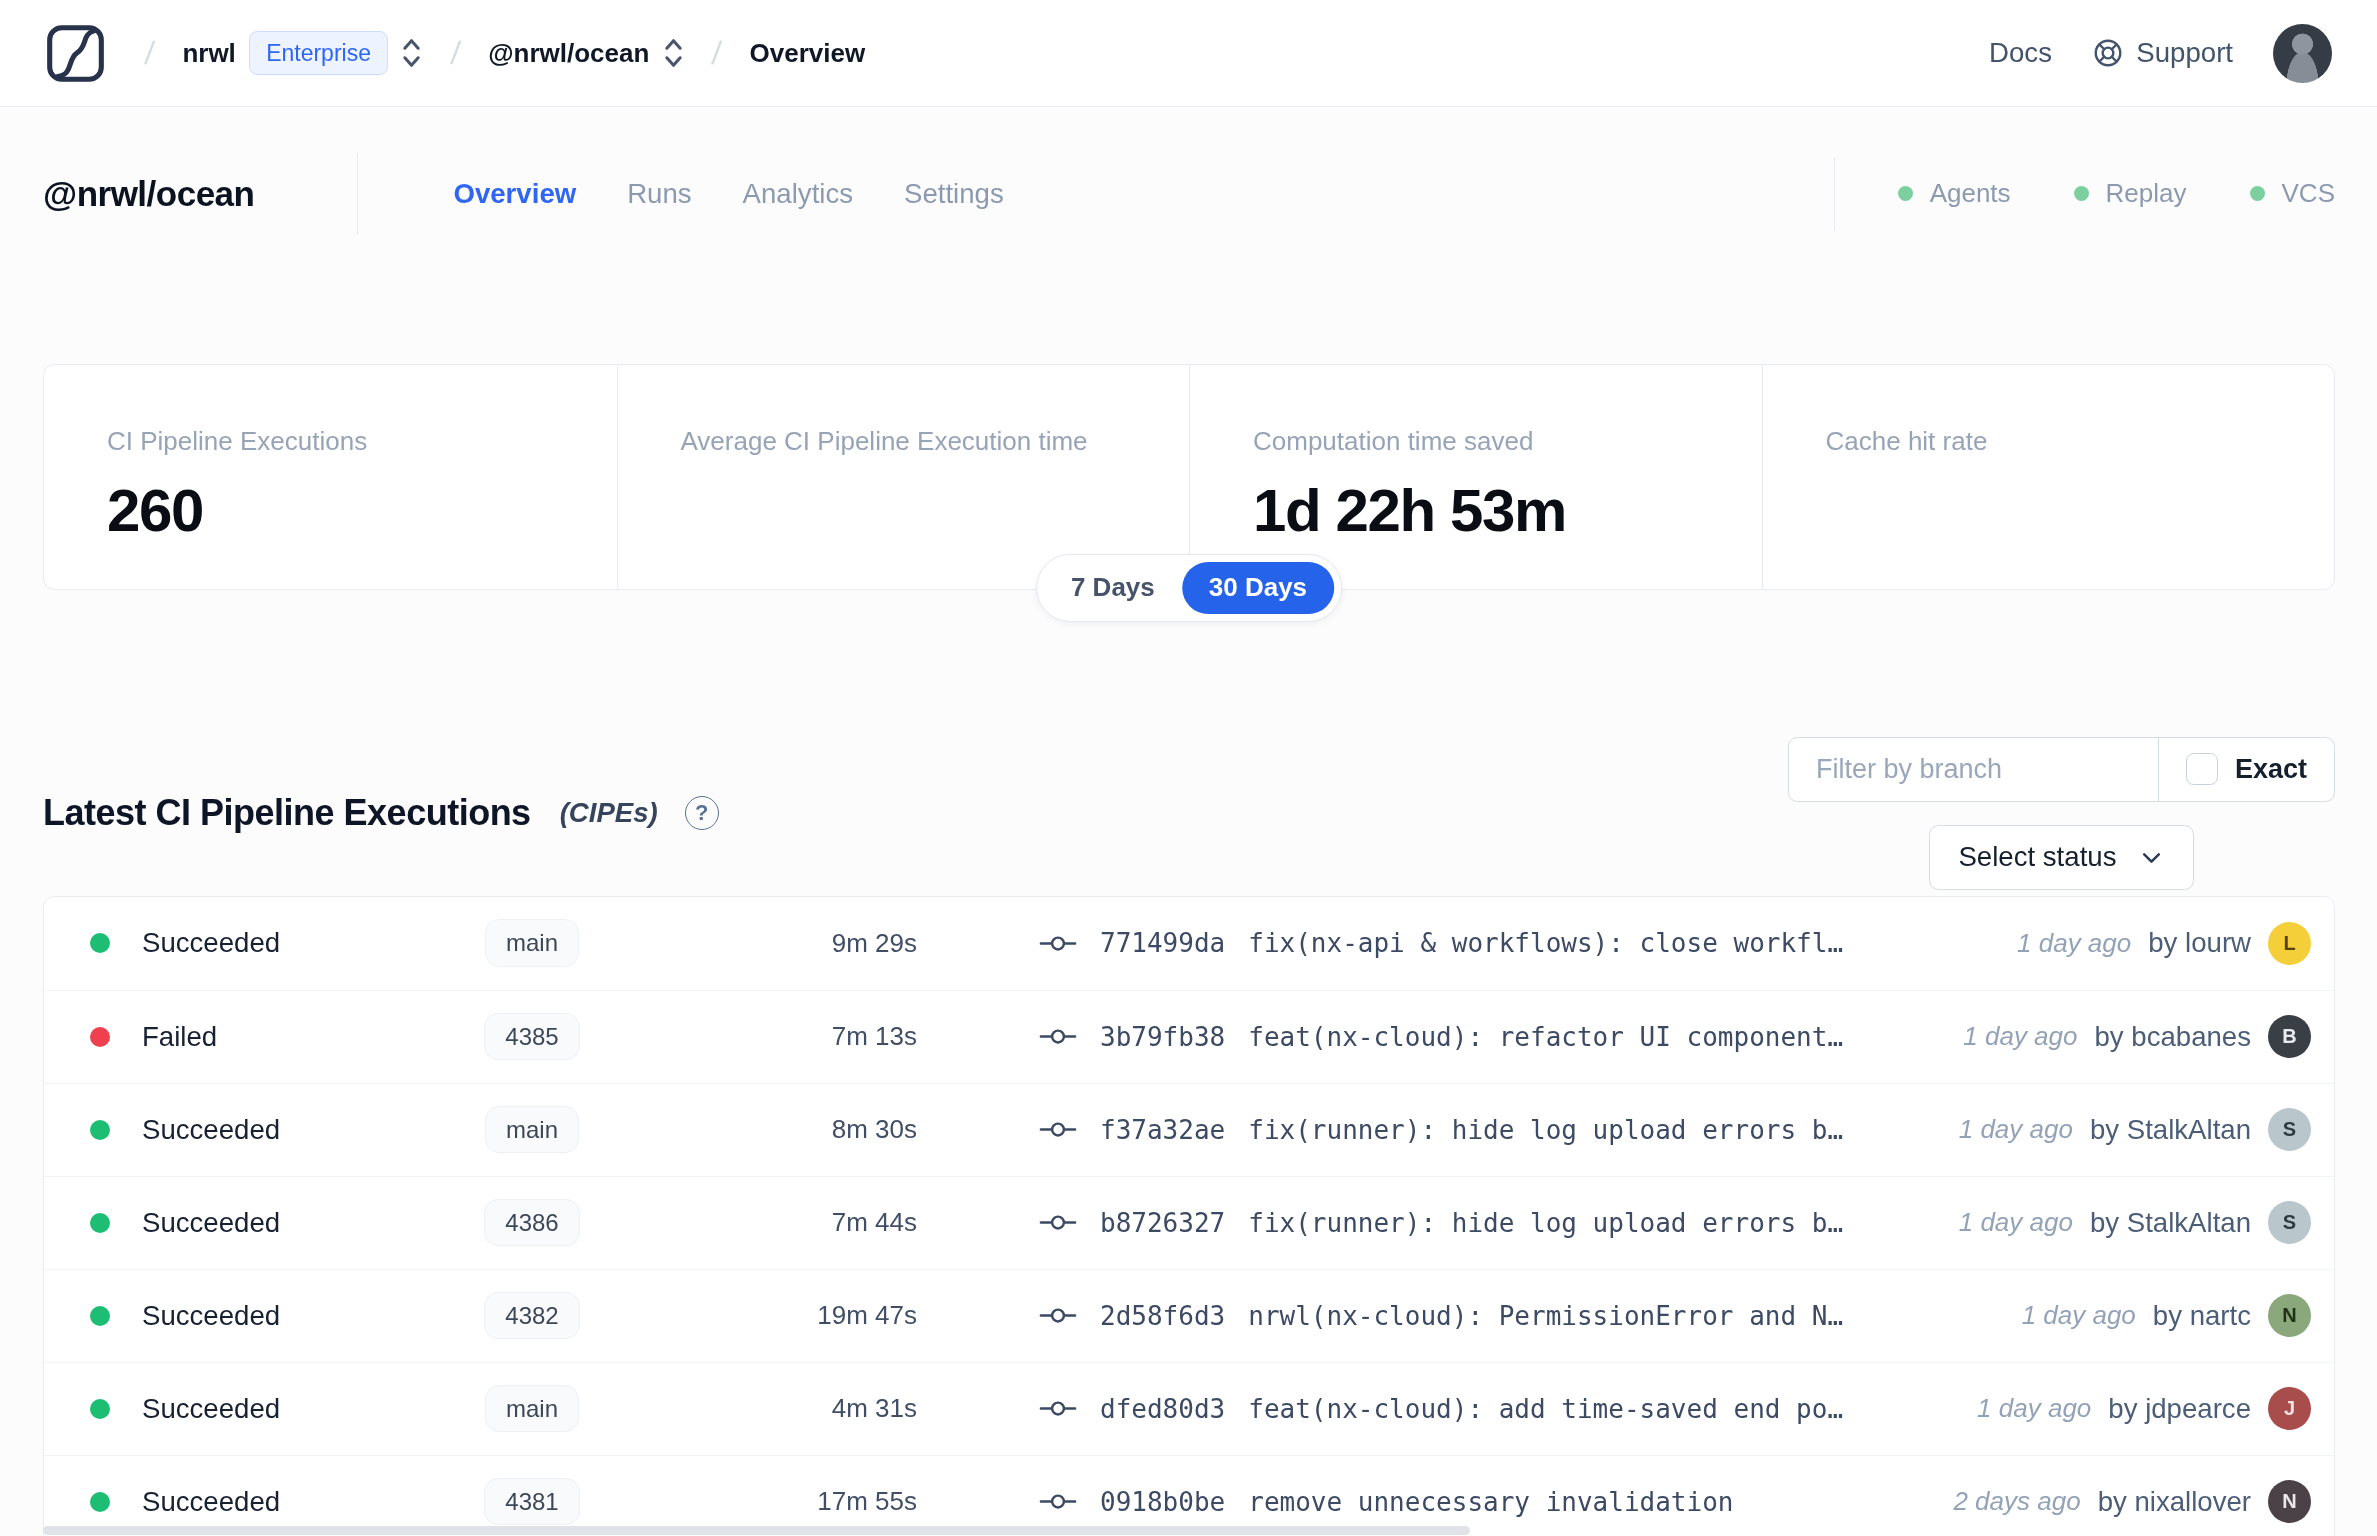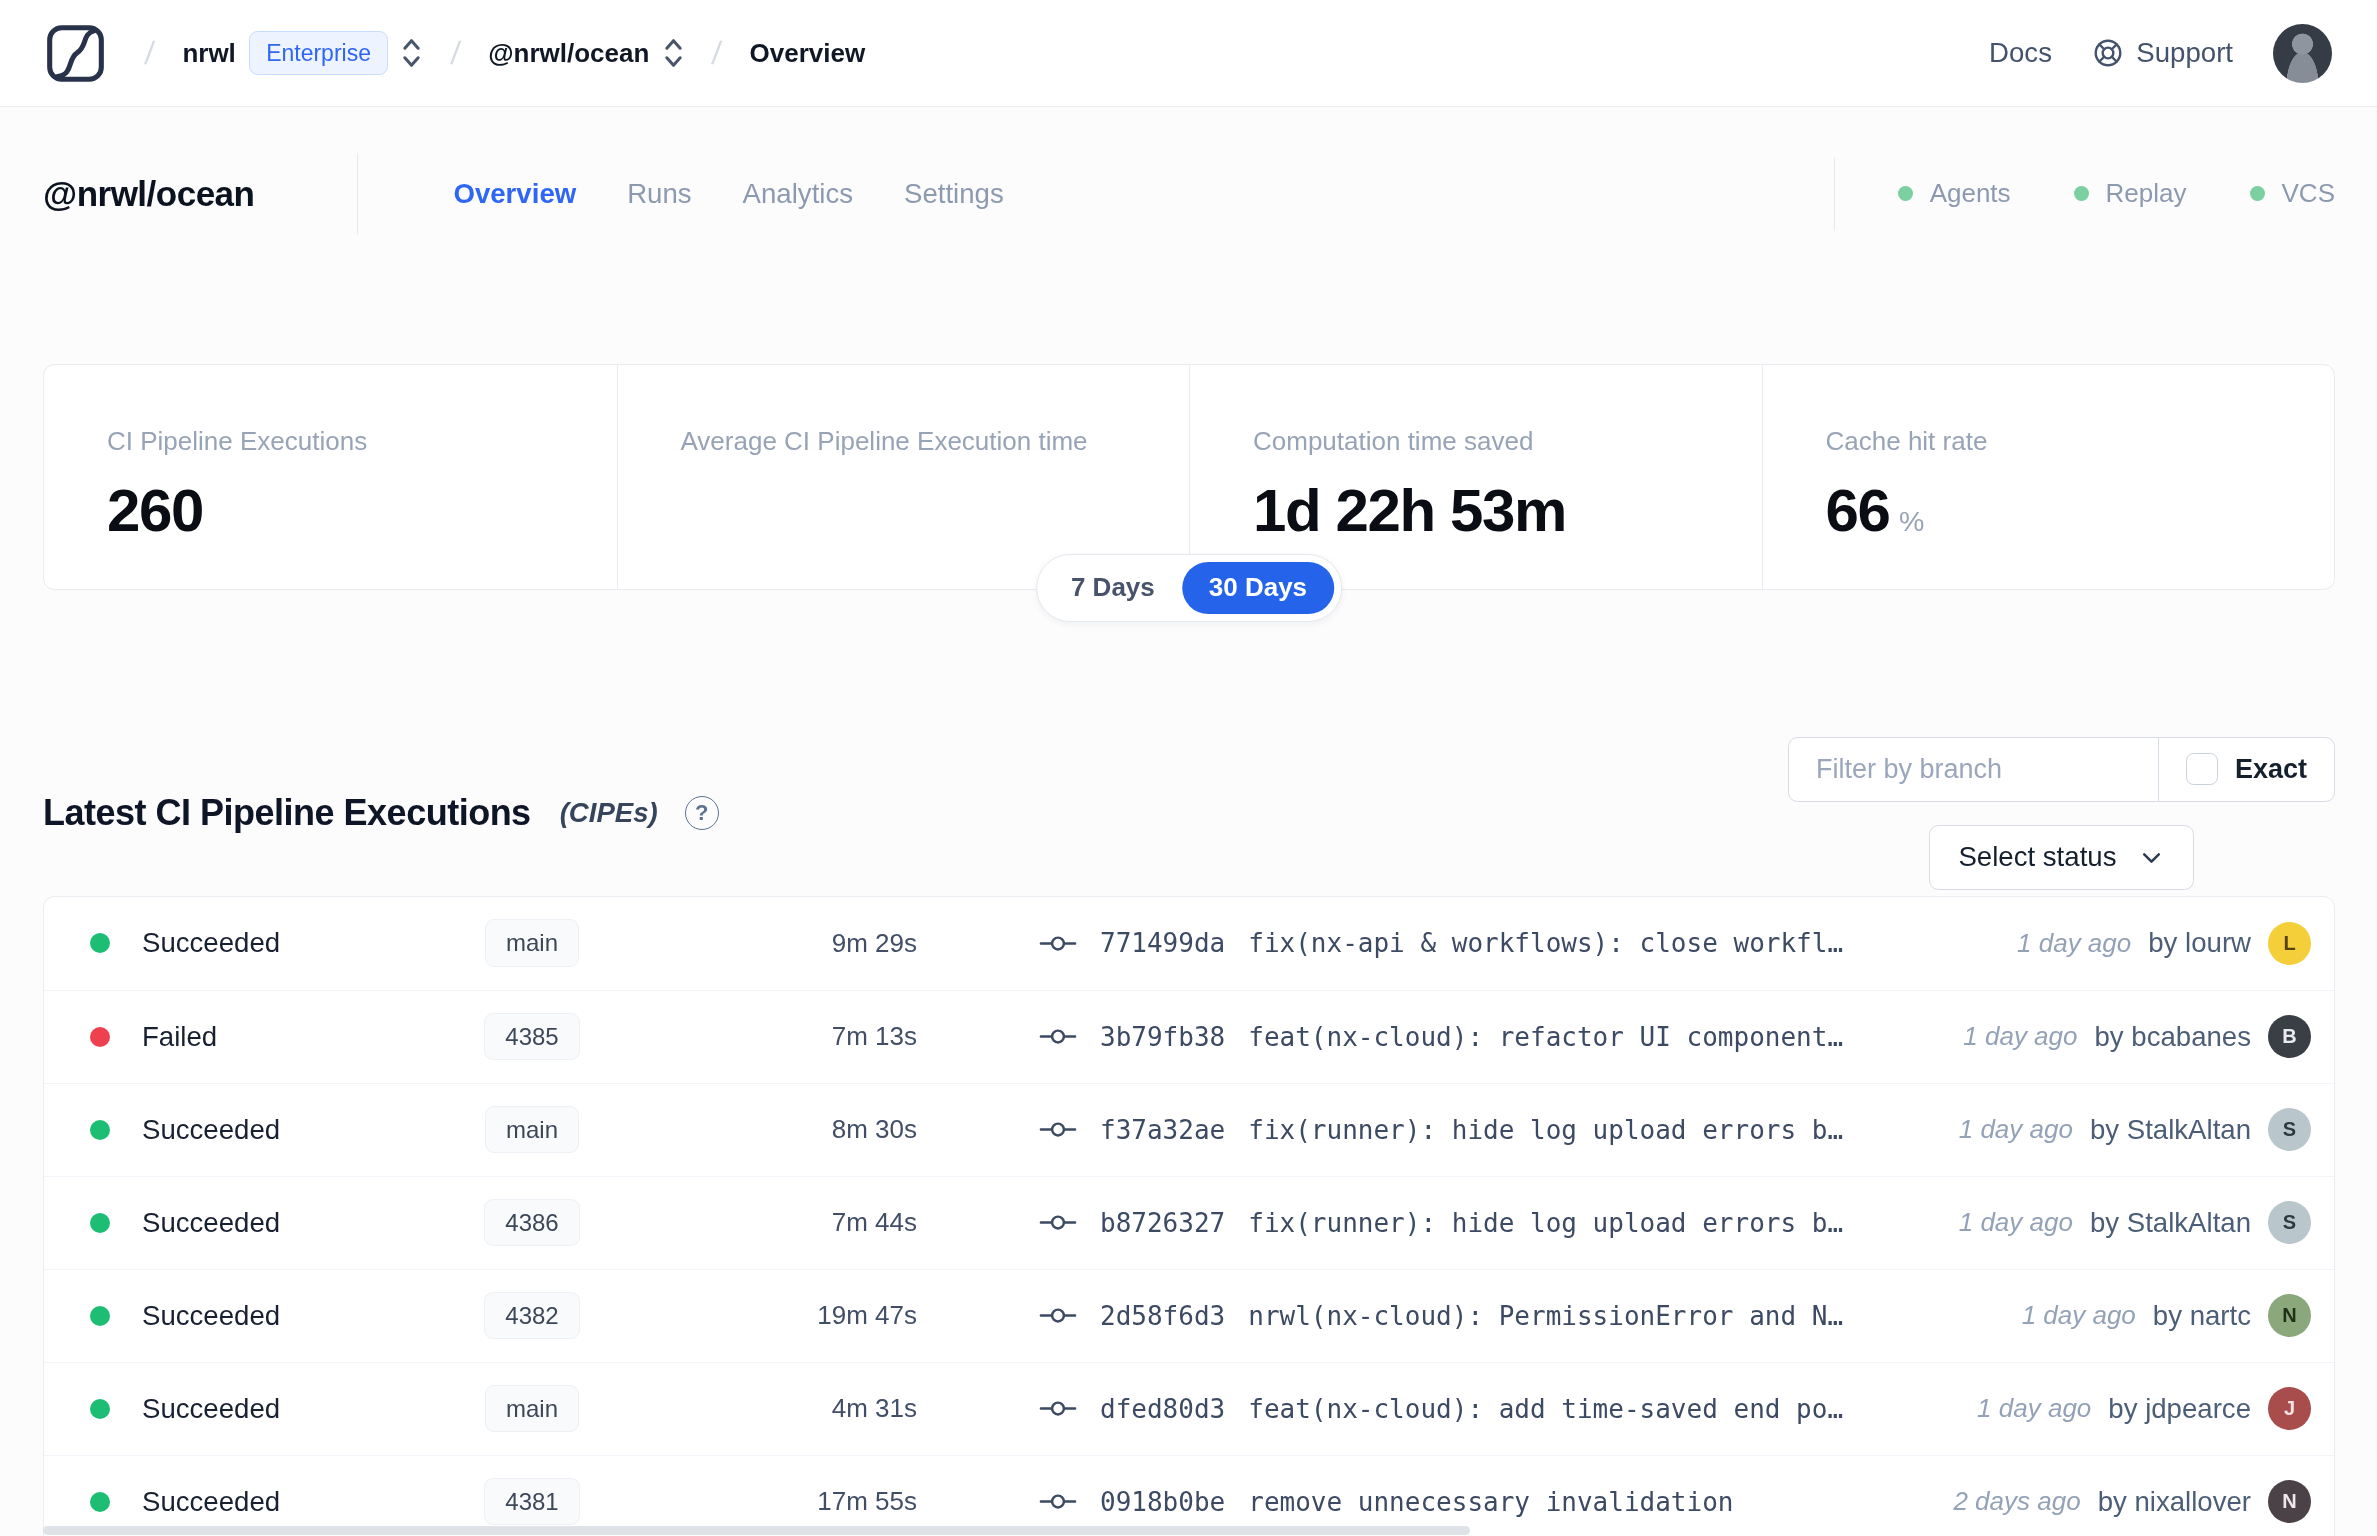--- a/index.html
+++ b/index.html
@@ -104,21 +104,21 @@
     margin:49px 43px 0; background:#fff; border:1px solid #e9ecf0;
     border-radius:11.4px 11.4px 0 0; overflow:hidden;
   }
   .cipe-row { display:flex; align-items:center; height:93px; padding:0 23px 0 46px; cursor:pointer; }
   .cipe-row + .cipe-row { border-top:1px solid #f1f4f8; }
   .cell-status { display:flex; align-items:center; width:342px; }
   .status-dot { width:20px; height:20px; border-radius:50%; flex:none; }
   .status-label { font-size:27.6px; font-weight:500; color:#182131; margin-left:32px; }
   .cell-branch { width:200px; display:flex; justify-content:center; }
   .branch-badge {
-    background:#f8fafc; border:1px solid #edf0f5; border-radius:9px;
+    background:#f8fafc; border:1px solid #edf0f5; border-radius:14px;
     padding:8.6px 20px; font-size:24px; color:#3c4757;
   }
   .cell-duration { width:285px; text-align:right; font-size:26px; color:#414e66; }
   .cell-commit {
     flex:1; min-width:0; display:flex; align-items:center; gap:23px;
     margin-left:122px; font-family:"DejaVu Sans Mono", monospace;
     font-size:26px; color:#3d4a63; white-space:nowrap; overflow:hidden;
   }
   .commit-icon { flex:none; width:38px; height:23px; }
   .cell-meta { margin-left:auto; display:flex; align-items:center; gap:17px; padding-left:23px; flex:none; }
@@ -216,21 +216,20 @@
     </div>
     <div class="stat-card">
       <div class="stat-label">Average CI Pipeline Execution time</div>
     </div>
     <div class="stat-card">
       <div class="stat-label">Computation time saved</div>
       <div class="stat-value"><span>1d 22h 53m</span><span class="stat-suffix"></span></div>
     </div>
     <div class="stat-card">
       <div class="stat-label">Cache hit rate</div>
-      <div class="stat-value"><span>66</span><span class="stat-suffix">%</span></div>
     </div>
   </div>
   <div class="range-toggle">
     <button class="range-opt">7 Days</button>
     <button class="range-opt selected">30 Days</button>
   </div>
 </div>
 
 <div class="cipe-header">
   <span class="cipe-title">Latest CI Pipeline Executions</span>

